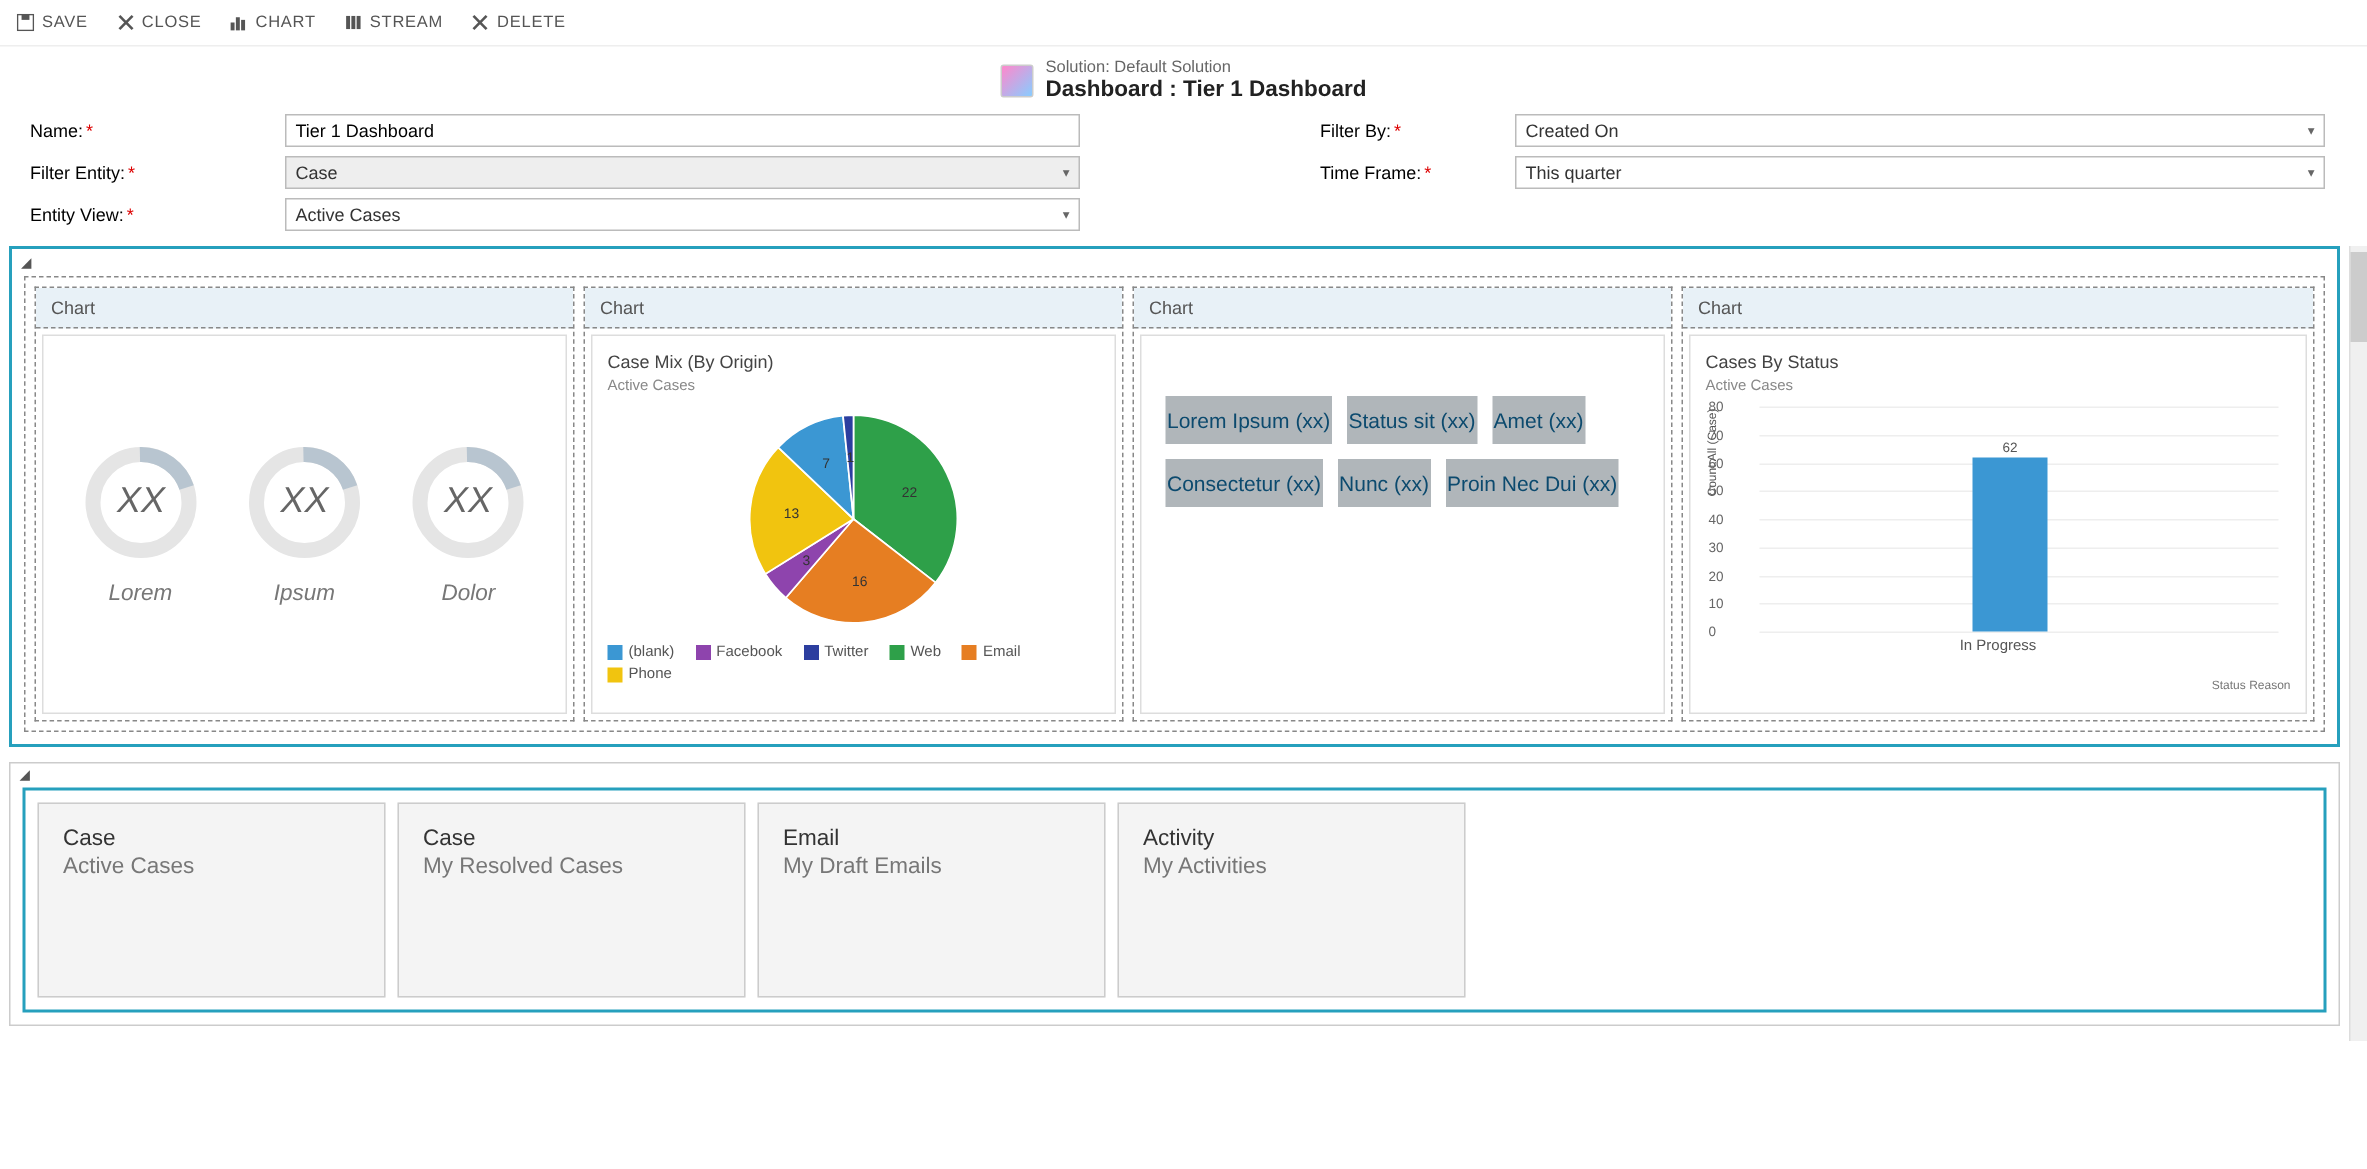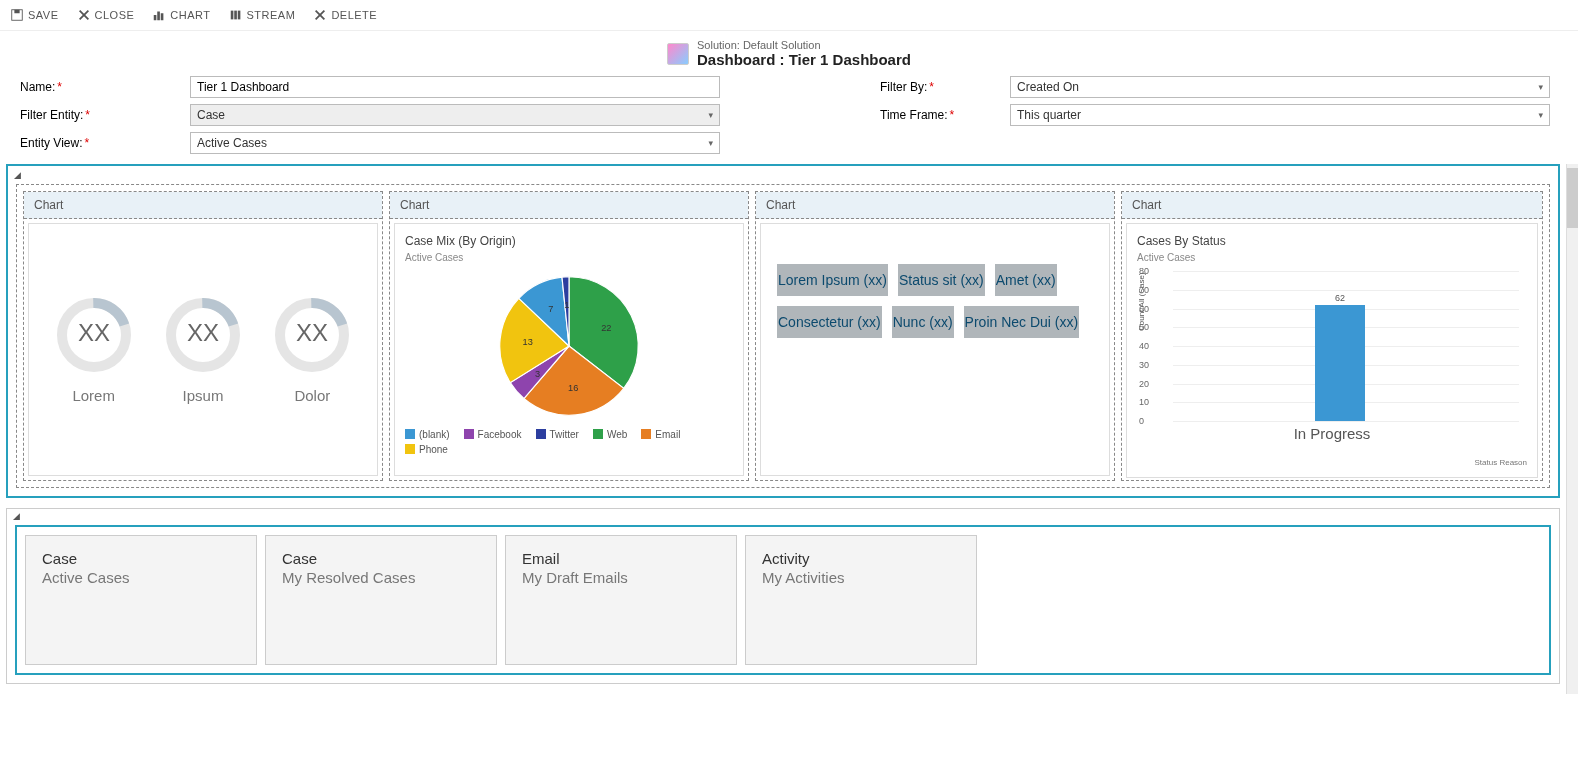--- a/index.html
+++ b/index.html
@@ -22,39 +22,39 @@
 .canvas { margin: 0 6px 10px; border: 2px solid #26a0bd; background: #fff; position: relative; }
 .canvas .handle { position: absolute; top: 4px; left: 6px; color: #555; font-size: 9px; }
 .dash-inner { border: 1px dashed #888; margin: 18px 8px 8px; padding: 6px; display: flex; gap: 6px; }
 .panel { border: 1px dashed #888; display: flex; flex-direction: column; }
 .panel .phead { background: #e8f1f7; border-bottom: 1px dashed #888; padding: 6px 10px; font-size: 12px; color: #555; }
 .panel .pbody { background: #fff; border: 1px solid #ddd; margin: 4px; flex: 1; padding: 10px; position: relative; }
 .p1 { flex: 0 0 360px; height: 290px; }
 .p2 { flex: 0 0 360px; height: 290px; }
 .p3 { flex: 0 0 360px; height: 290px; }
 .p4 { flex: 1; height: 290px; }
-.donuts { display: flex; justify-content: space-around; align-items: center; height: 100%; }
+.donuts { display: flex; justify-content: space-around; align-items: center; height: 100%; font-style: italic; }
 .donut { display: flex; flex-direction: column; align-items: center; gap: 12px; }
 .donut svg { width: 80px; height: 80px; }
 .donut .lbl { font-size: 15px; color: #777; }
 .donut .val { font-size: 12px; fill: #666; }
 .chart-title { font-size: 12px; color: #444; margin-bottom: 4px; }
 .chart-sub { font-size: 10px; color: #888; margin-bottom: 8px; }
 .legend { display: flex; flex-wrap: wrap; gap: 4px 14px; font-size: 10px; color: #555; margin-top: 8px; }
-.legend .li { display: flex; align-items: flex-start; gap: 4px; }
+.legend .li { display: flex; align-items: flex-end; gap: 4px; }
 .legend .sw { width: 10px; height: 10px; }
 .tags { display: flex; flex-wrap: wrap; gap: 10px; padding: 30px 6px; }
 .tag { background: #b0b6ba; color: #0c4a6e; padding: 8px 1px; font-size: 14px; cursor: pointer; }
 .bar-chart { position: relative; height: 175px; margin-left: 24px; margin-right: 8px; }
 .bar-chart .ylab { position: absolute; left: -22px; font-size: 9px; color: #666; transform: translateY(-50%); }
 .bar-chart .grid { position: absolute; left: 12px; right: 0; border-top: 1px solid #eee; }
 .bar-chart .bar { position: absolute; width: 50px; background: #3b97d3; }
 .bar-chart .barlbl { position: absolute; font-size: 9px; color: #555; transform: translateX(-50%); }
 .bar-chart .yaxislbl { position: absolute; left: -24px; top: 60px; transform: rotate(-90deg); transform-origin: left top; font-size: 8px; color: #555; white-space: nowrap; }
-.xcat { text-align: center; font-size: 15px; color: #555; margin-top: 4px; }
+.xcat { text-align: center; font-size: 10px; color: #555; margin-top: 4px; }
 .xaxis { text-align: right; font-size: 8px; color: #777; margin-top: 16px; }
 .section2 { margin: 0 6px 10px; border: 1px solid #ccc; background: #fff; position: relative; padding-top: 16px; }
 .section2 .handle2 { position: absolute; top: 2px; left: 6px; color: #555; font-size: 9px; }
 .section2-inner { border: 2px solid #26a0bd; margin: 0 8px 8px; padding: 8px; display: flex; gap: 8px; }
 .card { flex: 0 0 232px; height: 130px; border: 1px solid #ccc; background: #f4f4f4; padding: 14px 16px; }
 .card .ct { font-size: 15px; color: #333; margin-bottom: 2px; }
 .card .cs { font-size: 15px; color: #777; }
 .scrollbar { width: 12px; background: #f0f0f0; border-left: 1px solid #ddd; display: flex; align-items: flex-start; }
 .scrollbar .thumb { width: 100%; height: 60px; background: #ccc; margin-top: 4px; }
 .maingrid { display: flex; }

